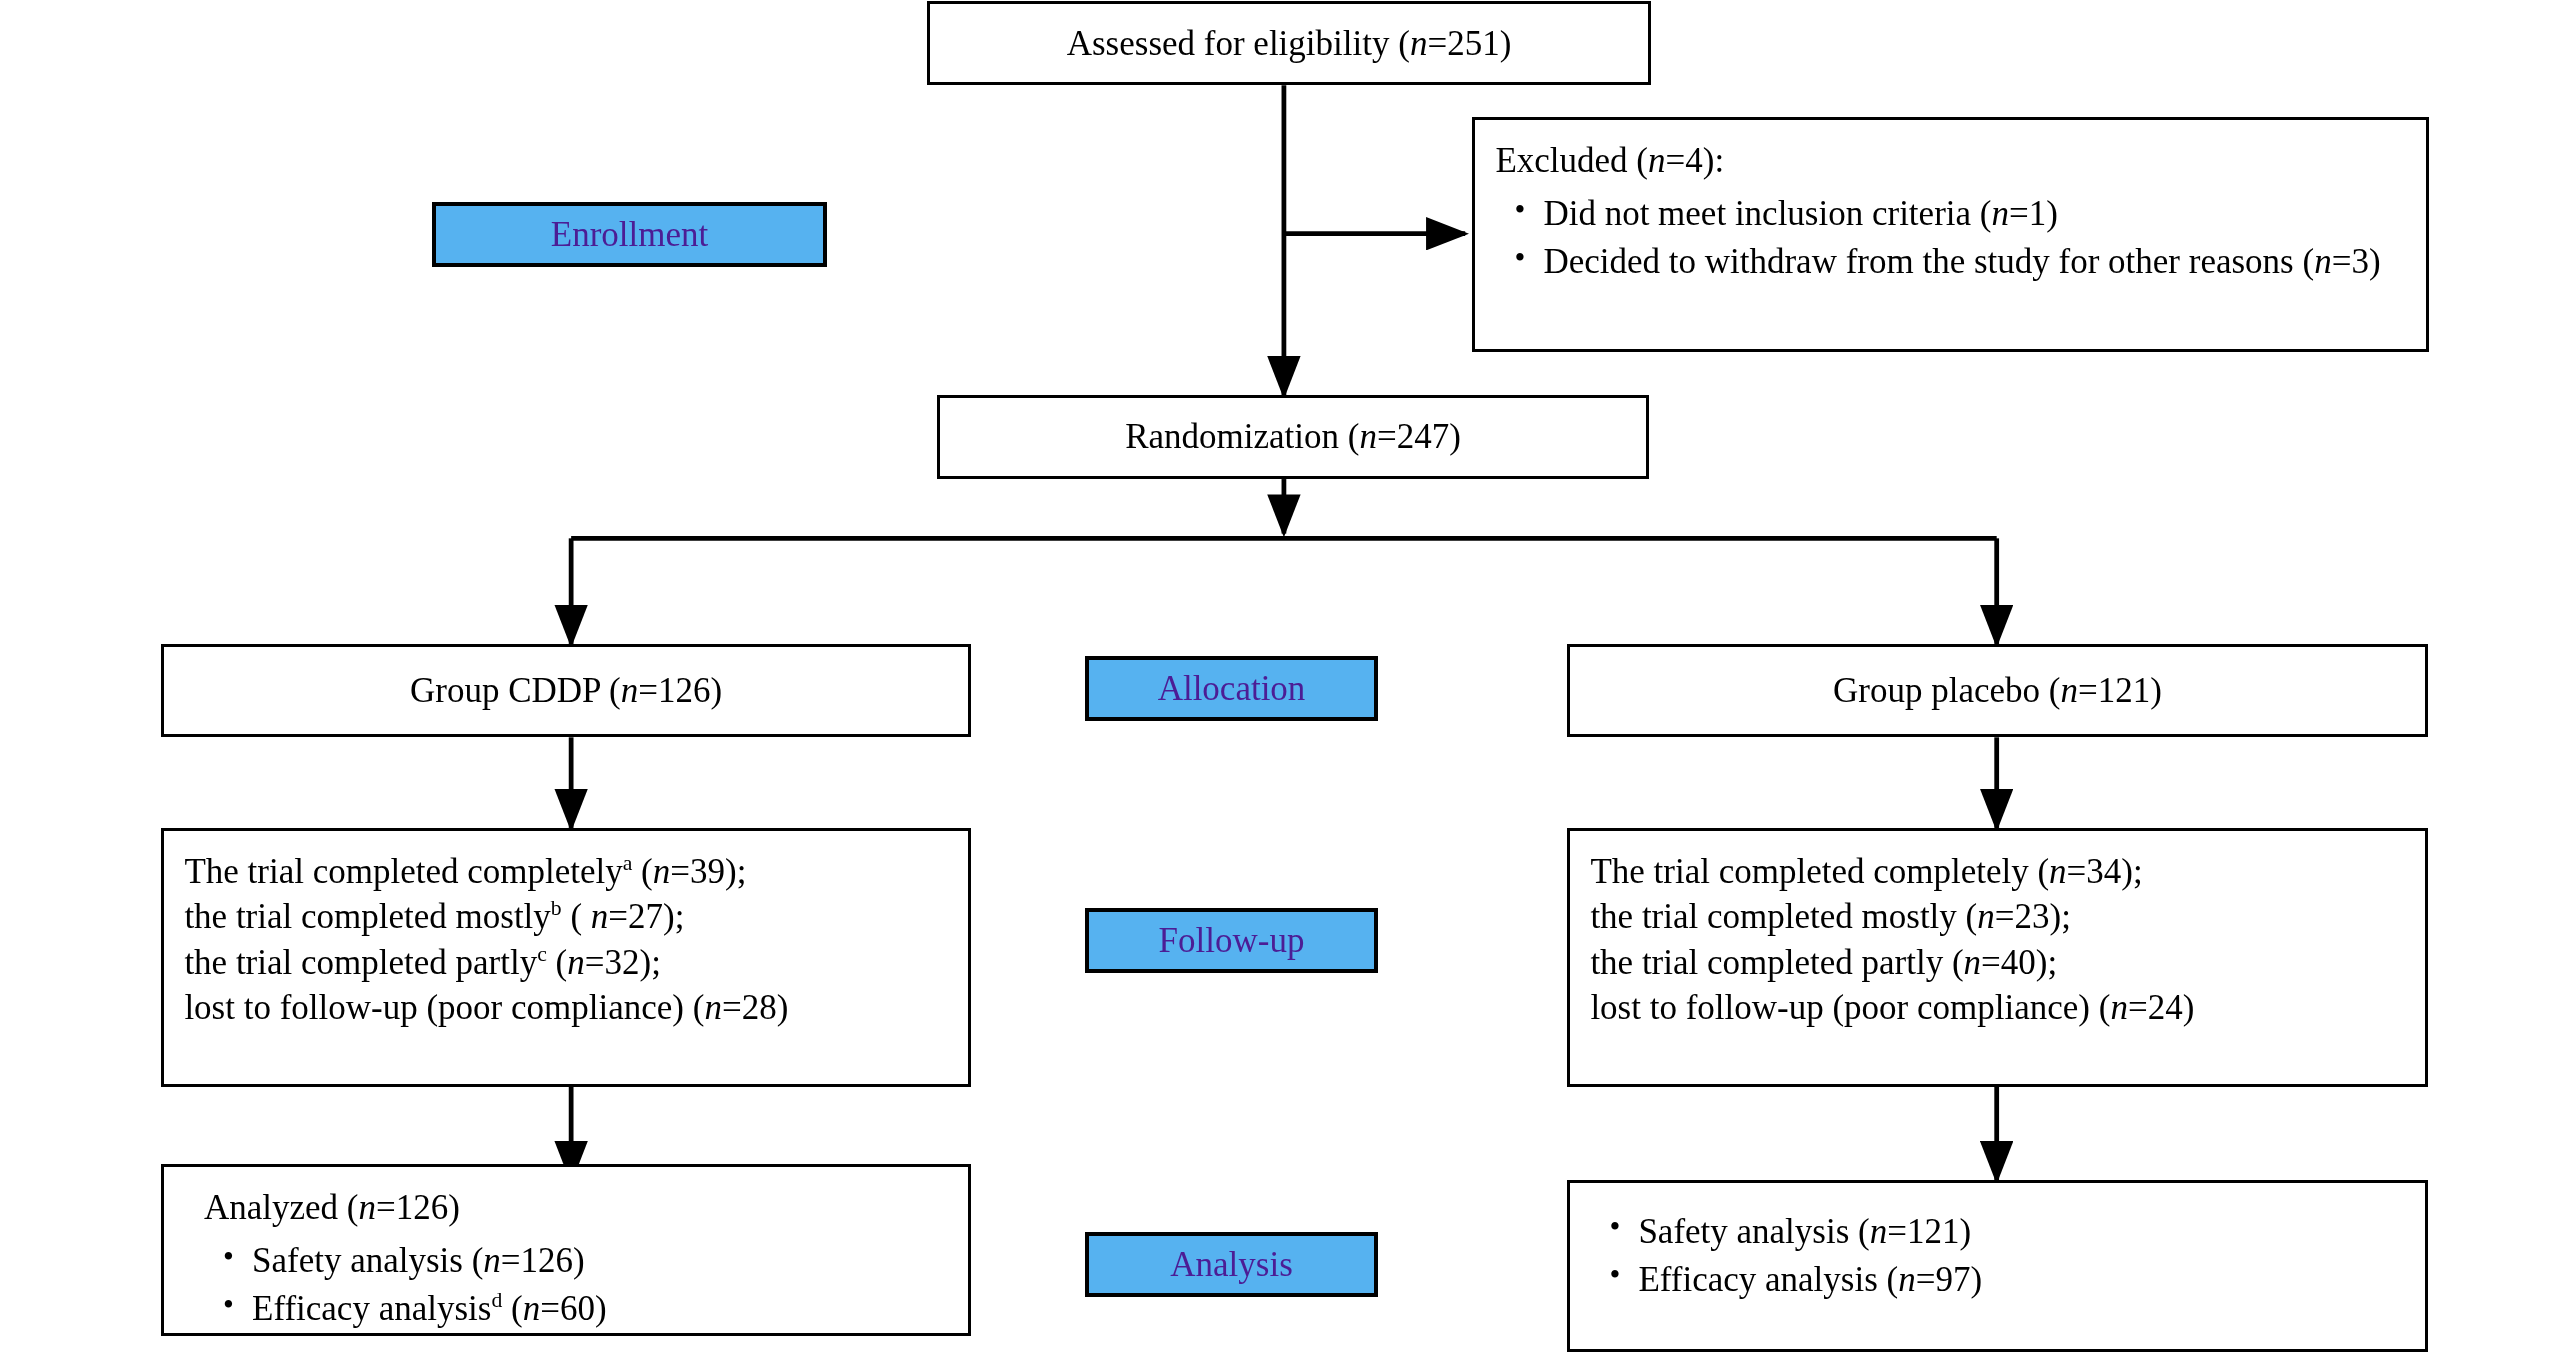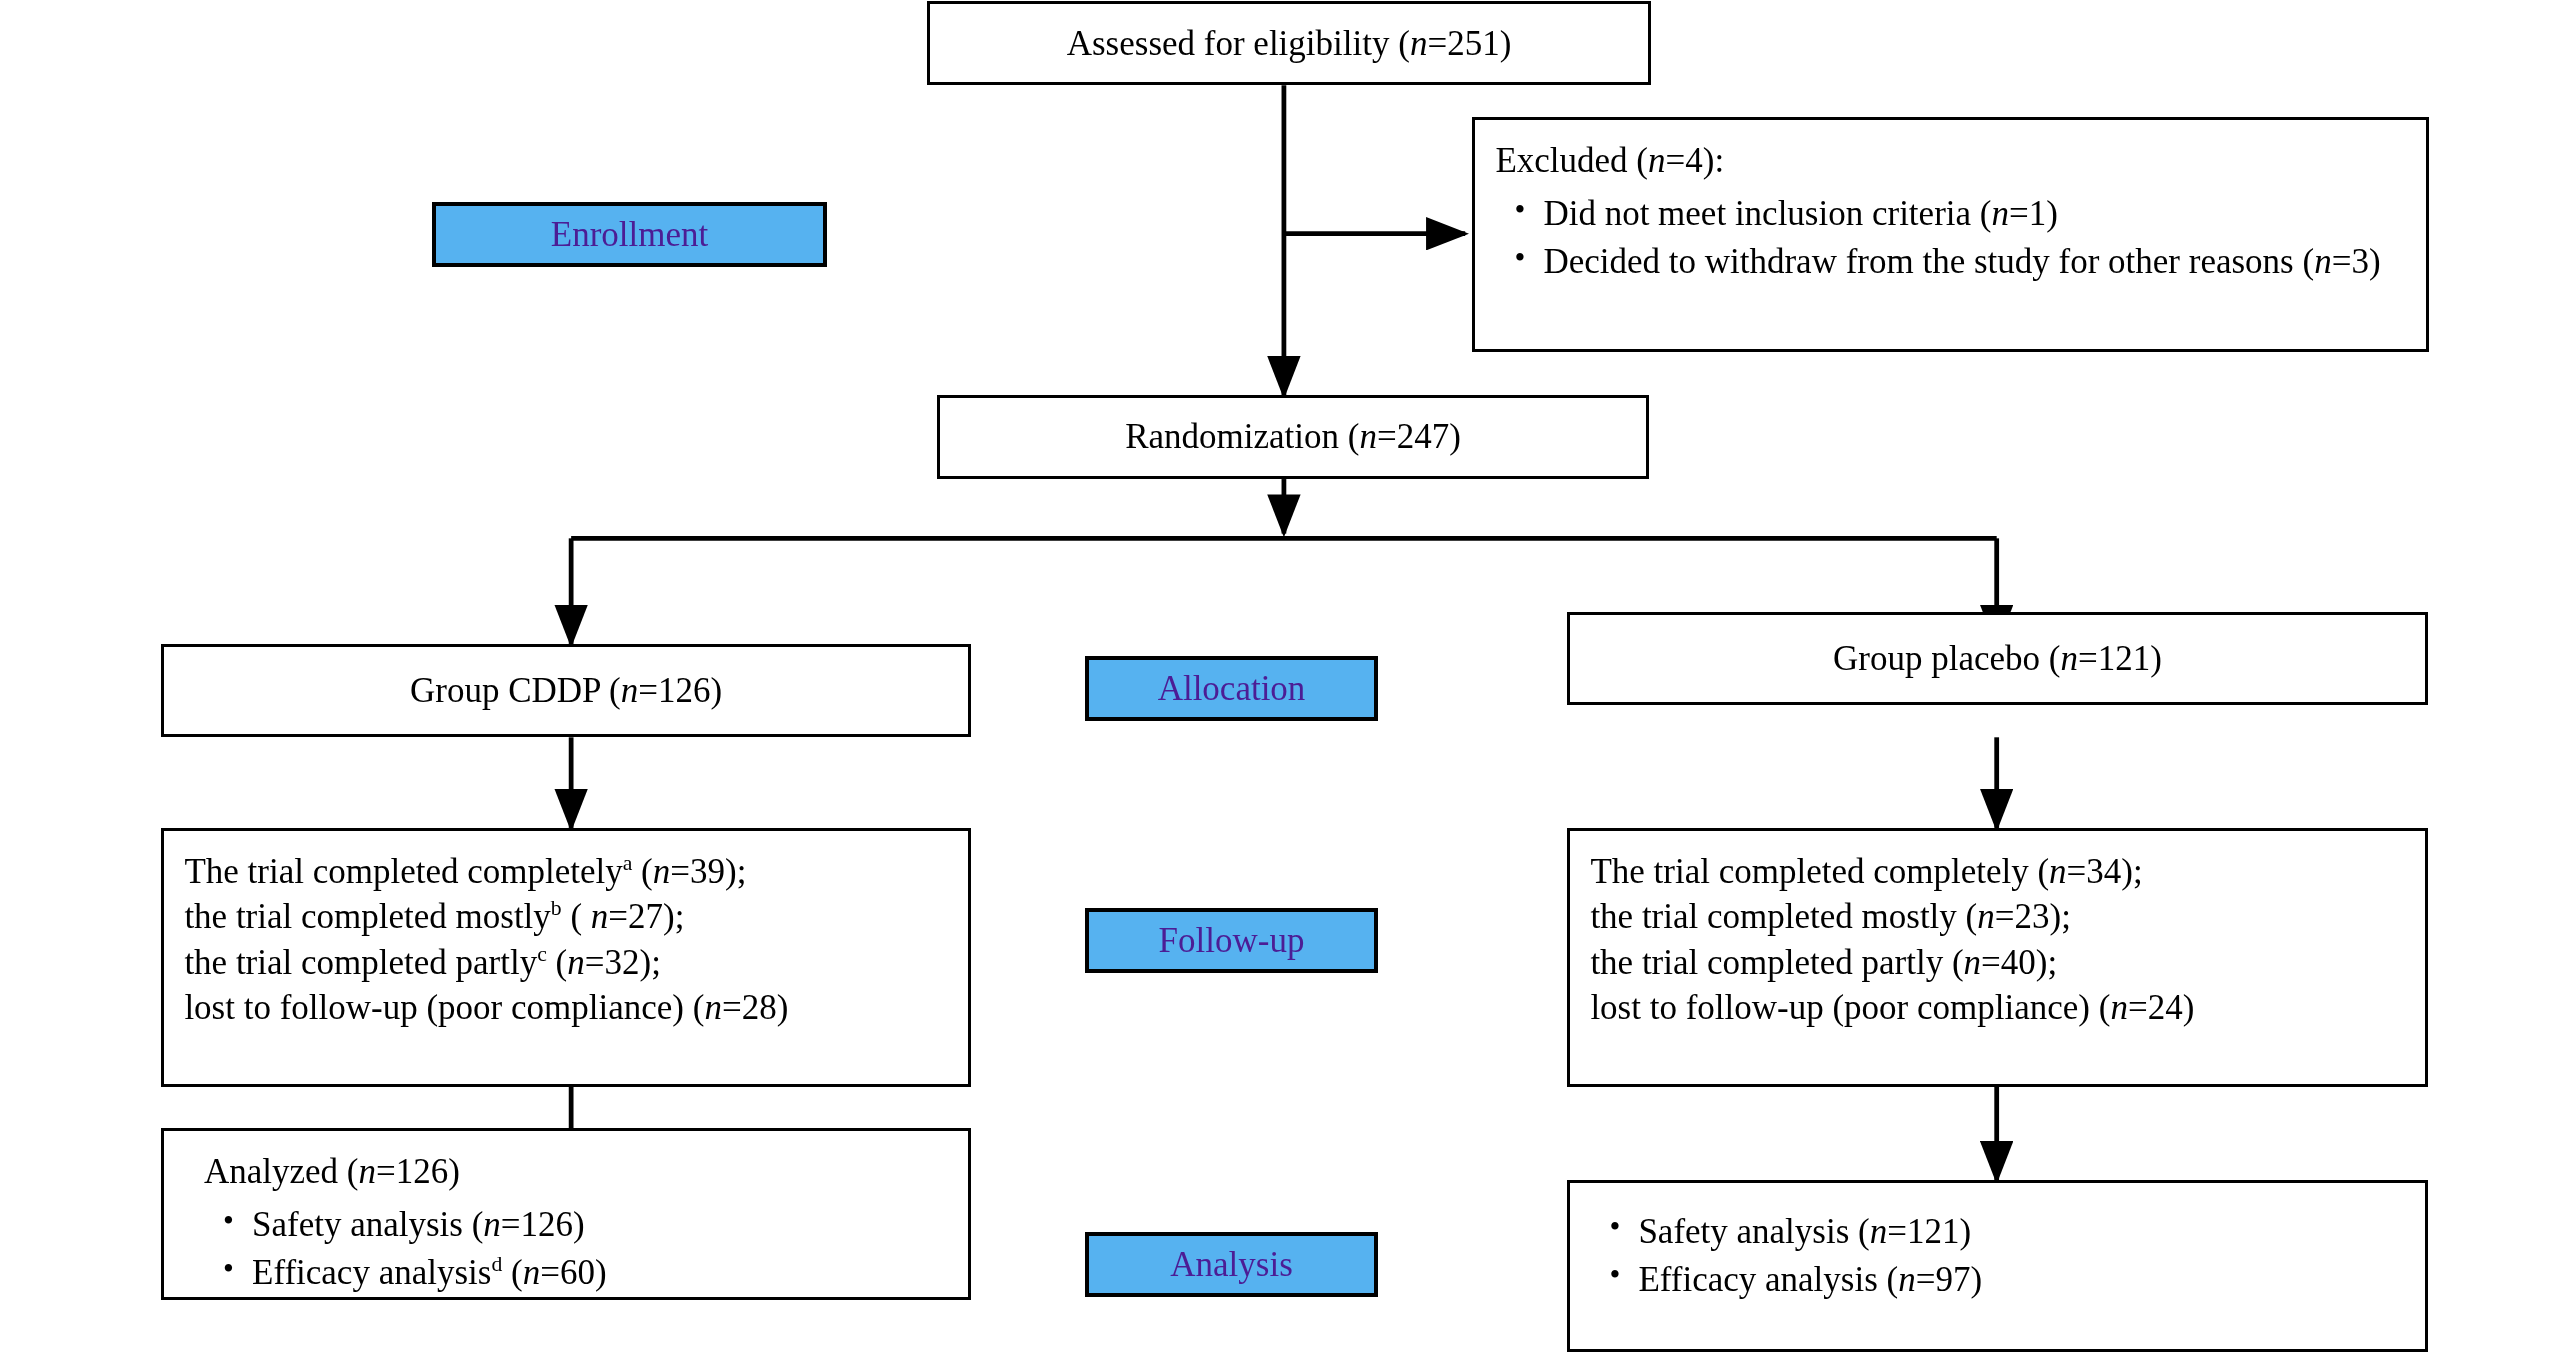--- a/index.html
+++ b/index.html
@@ -151,21 +151,21 @@
     <span>
       <span>Group CDDP</span>
       (<span class="ital">n</span>=<span>126</span>)
     </span>
   </div>
 
   <div class="phase" style="left:1085px; top:656px; width:293px; height:65px;">
     <span>Allocation</span>
   </div>
 
-  <div class="box center" style="left:1567px; top:612px; width:861px; height:93px;">
+  <div class="box center" style="left:1567px; top:644px; width:861px; height:93px;">
     <span>
       <span>Group placebo</span>
       (<span class="ital">n</span>=<span>121</span>)
     </span>
   </div>
 
   <div class="box left" style="left:161px; top:828px; width:810px; height:259px;">
     <p class="txtline">
       <span>The trial completed completely</span><sup>a</sup>
       (<span class="ital">n</span>=<span>39</span>)<span>;</span>
@@ -200,21 +200,21 @@
     <p class="txtline">
       <span>the trial completed partly</span>
       (<span class="ital">n</span>=<span>40</span>)<span>;</span>
     </p>
     <p class="txtline">
       <span>lost to follow-up (poor compliance)</span>
       (<span class="ital">n</span>=<span>24</span>)
     </p>
   </div>
 
-  <div class="box left" style="left:161px; top:1128px; width:810px; height:172px;padding-left:40px;">
+  <div class="box left" style="left:161px; top:1164px; width:810px; height:172px;padding-left:40px;">
     <p class="lead txtline">
       <span>Analyzed</span>
       (<span class="ital">n</span>=<span>126</span>)
     </p>
     <ul class="bullets">
       <li>
         <span>Safety analysis</span>
         (<span class="ital">n</span>=<span>126</span>)
       </li>
       <li>

